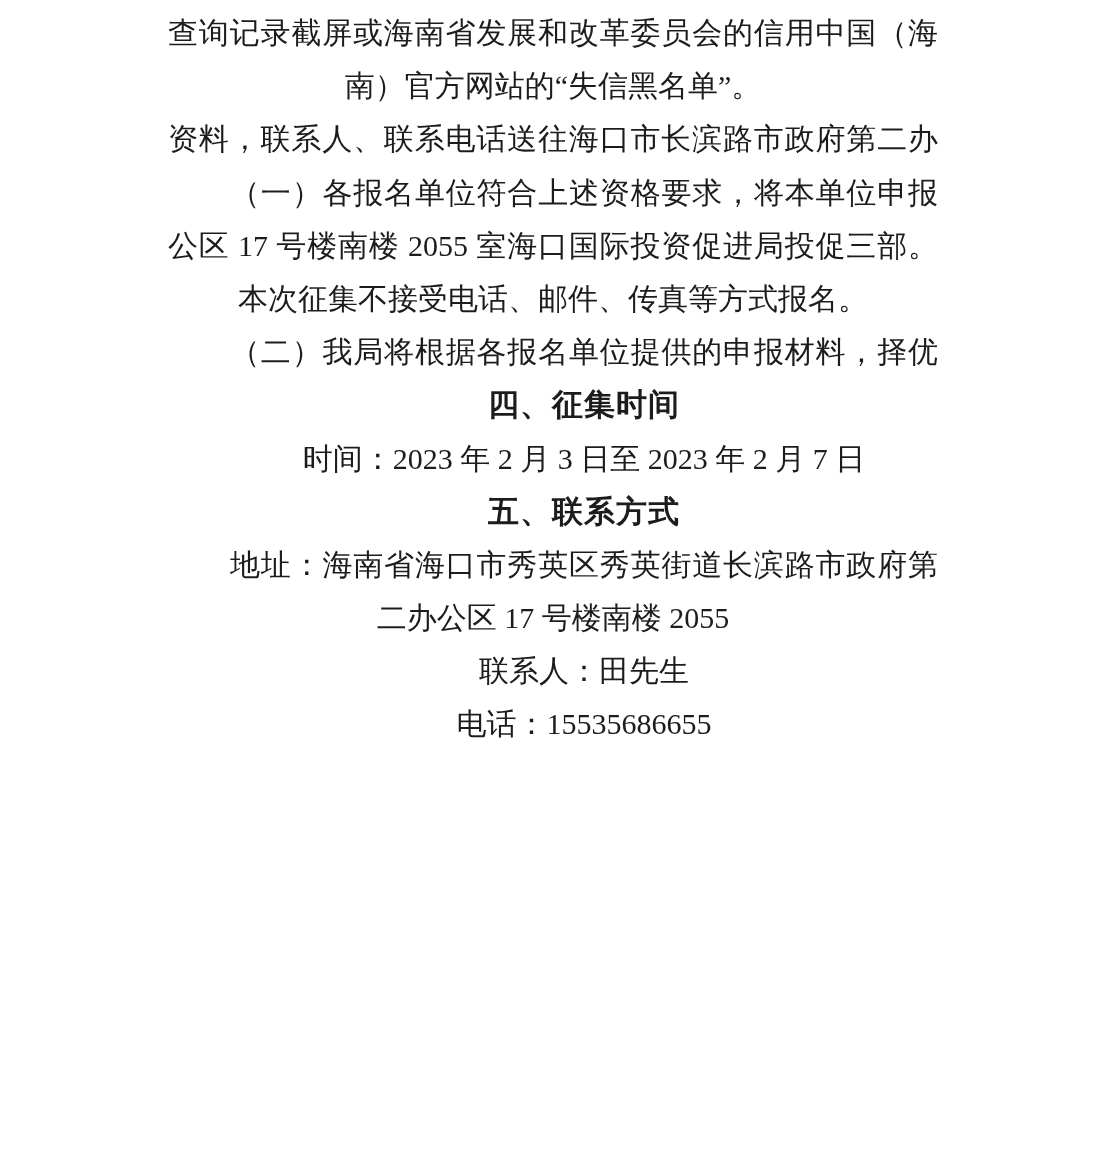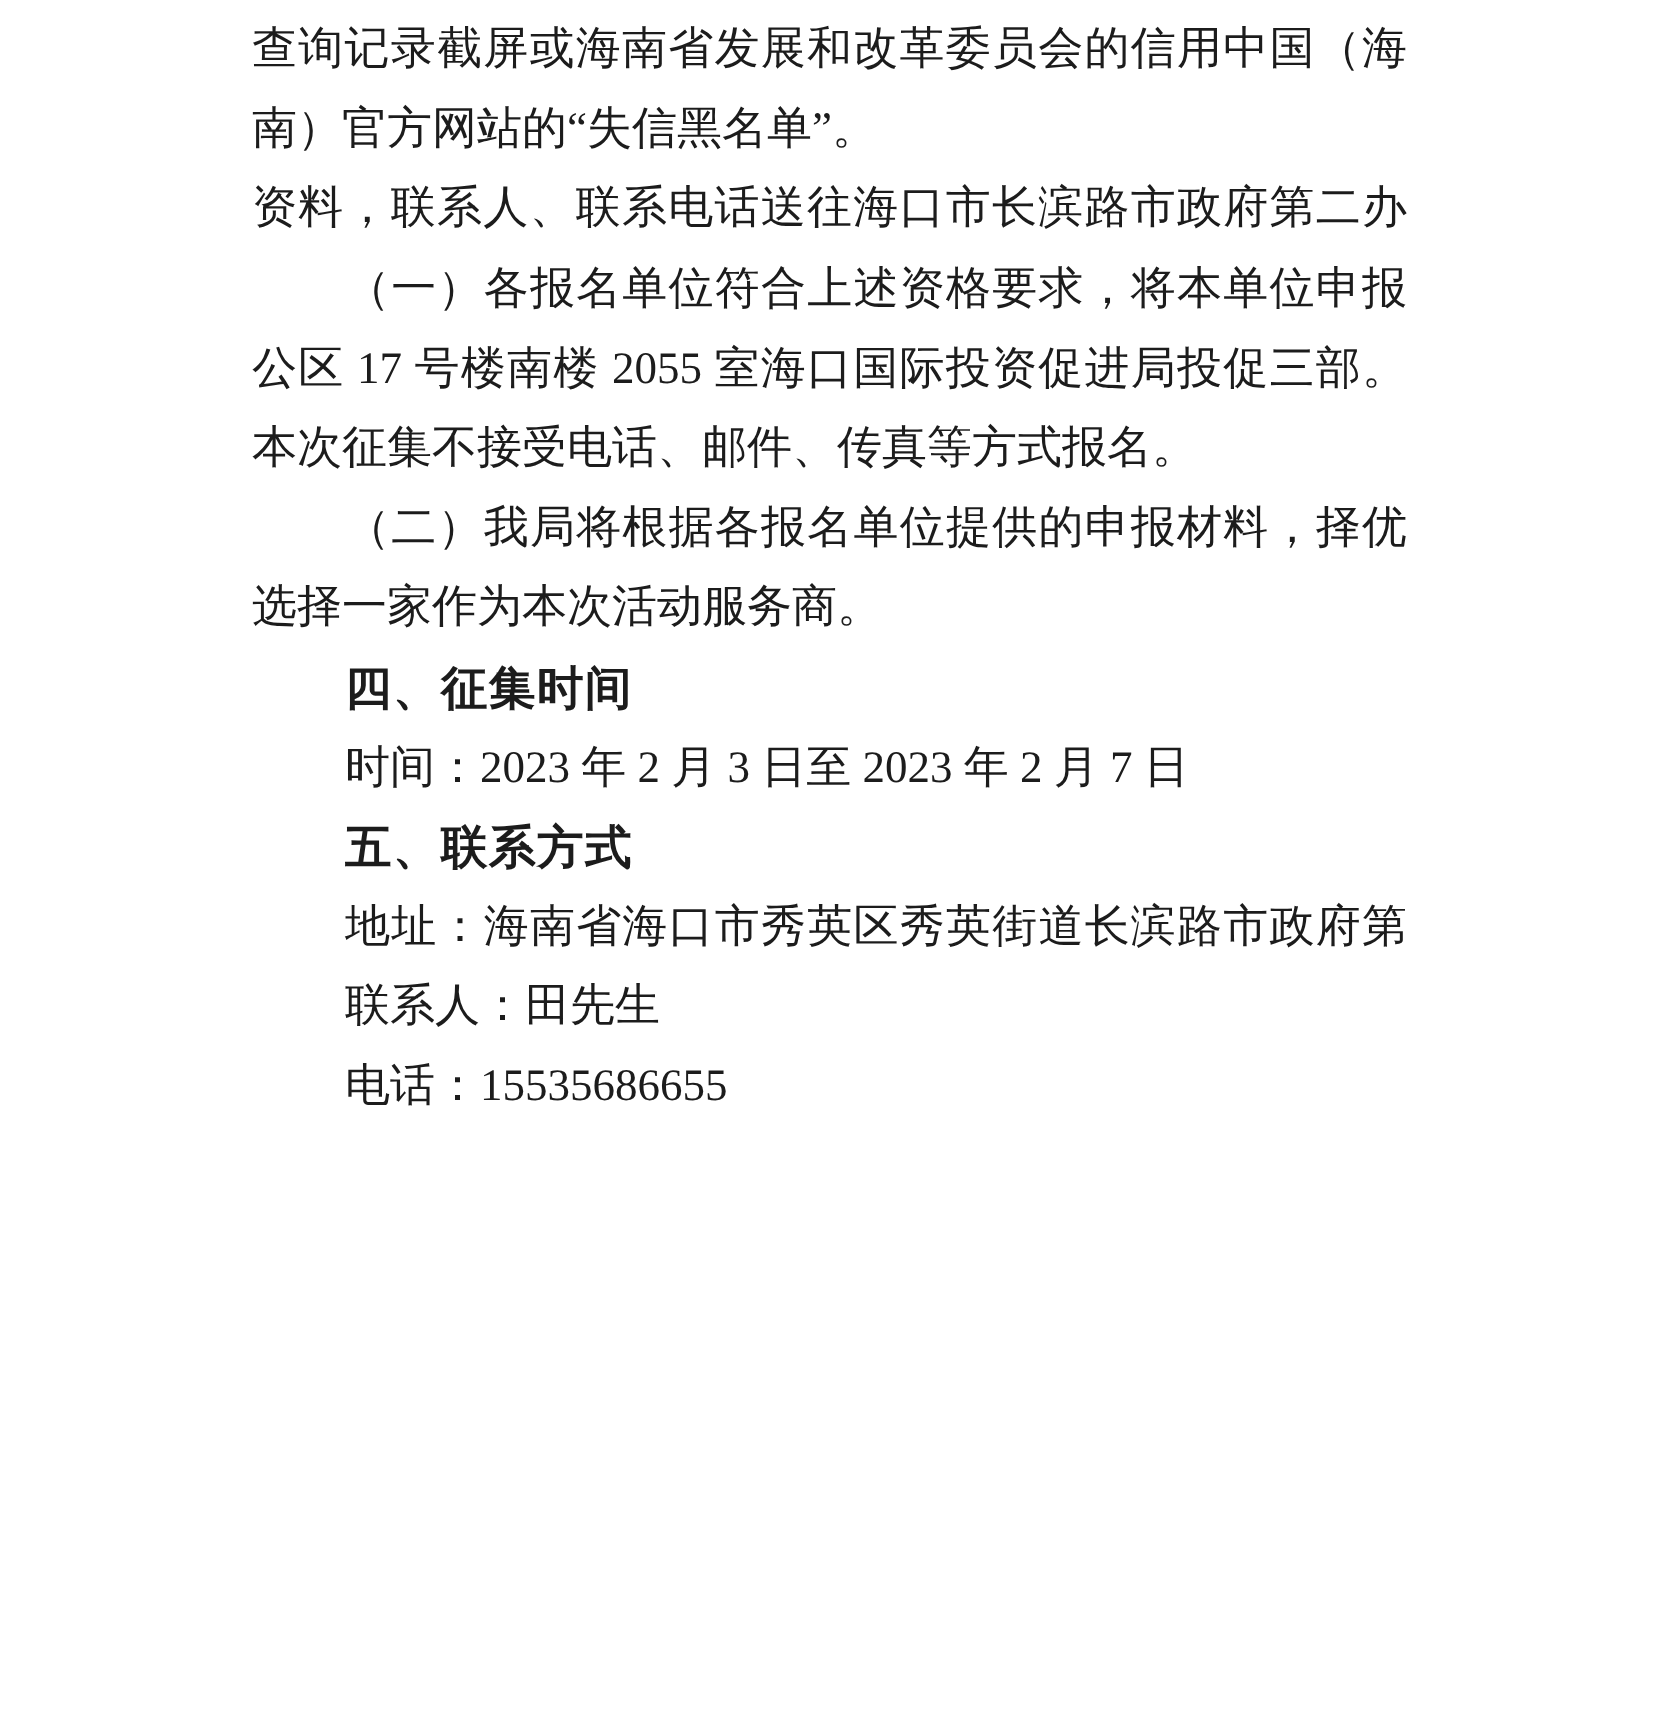--- a/index.html
+++ b/index.html
@@ -10,21 +10,21 @@
     overflow:hidden;
     font-family:"Liberation Serif", serif;
     color:#1c1c1c;
   }
   .doc{
     position:absolute;left:168px;top:6px;width:770px;
   }
   .ln{
     height:53.2px;line-height:53.2px;
     font-size:30px;
-    text-align:left;
+    text-align:center;
   }
   .ln.just{
     text-align:justify;
     text-align-last:justify;
   }
   .ln.ind{padding-left:62px;}
   .ln.head{
     font-weight:bold;
     font-family:"Liberation Sans", sans-serif;
     font-size:31px;
@@ -58,25 +58,25 @@
 <div class="page">
 
   <div class="doc">
     <div class="ln just">查询记录截屏或海南省发展和改革委员会的信用中国（海</div>
     <div class="ln">南）官方网站的“失信黑名单”。</div>
     <div class="ln just">资料，联系人、联系电话送往海口市长滨路市政府第二办</div>
     <div class="ln ind just">（一）各报名单位符合上述资格要求，将本单位申报</div>
     <div class="ln just">公区 17 号楼南楼 2055 室海口国际投资促进局投促三部。</div>
     <div class="ln">本次征集不接受电话、邮件、传真等方式报名。</div>
     <div class="ln ind just">（二）我局将根据各报名单位提供的申报材料，择优</div>
-    <div class="ln">选择一家作为本次活动服务商。</div>
     <div class="ln ind head">四、征集时间</div>
     <div class="ln ind">时间：2023 年 2 月 3 日至 2023 年 2 月 7 日</div>
     <div class="ln ind head">五、联系方式</div>
     <div class="ln ind just">地址：海南省海口市秀英区秀英街道长滨路市政府第</div>
+    <div class="ln">二办公区 17 号楼南楼 2055</div>
     <div class="ln ind">联系人：田先生</div>
     <div class="ln ind">电话：15535686655</div>
   </div>
 
   <div class="sig-org">海口国际投资促进局</div>
   <div class="sig-date">2023 年 2 月 2 日</div>
 
   <svg class="seal" viewBox="-115 -115 230 230">
     <defs>
       <path id="arcTop" d="M -32,55.4 A 64,64 0 1 1 32,55.4" fill="none"></path>

